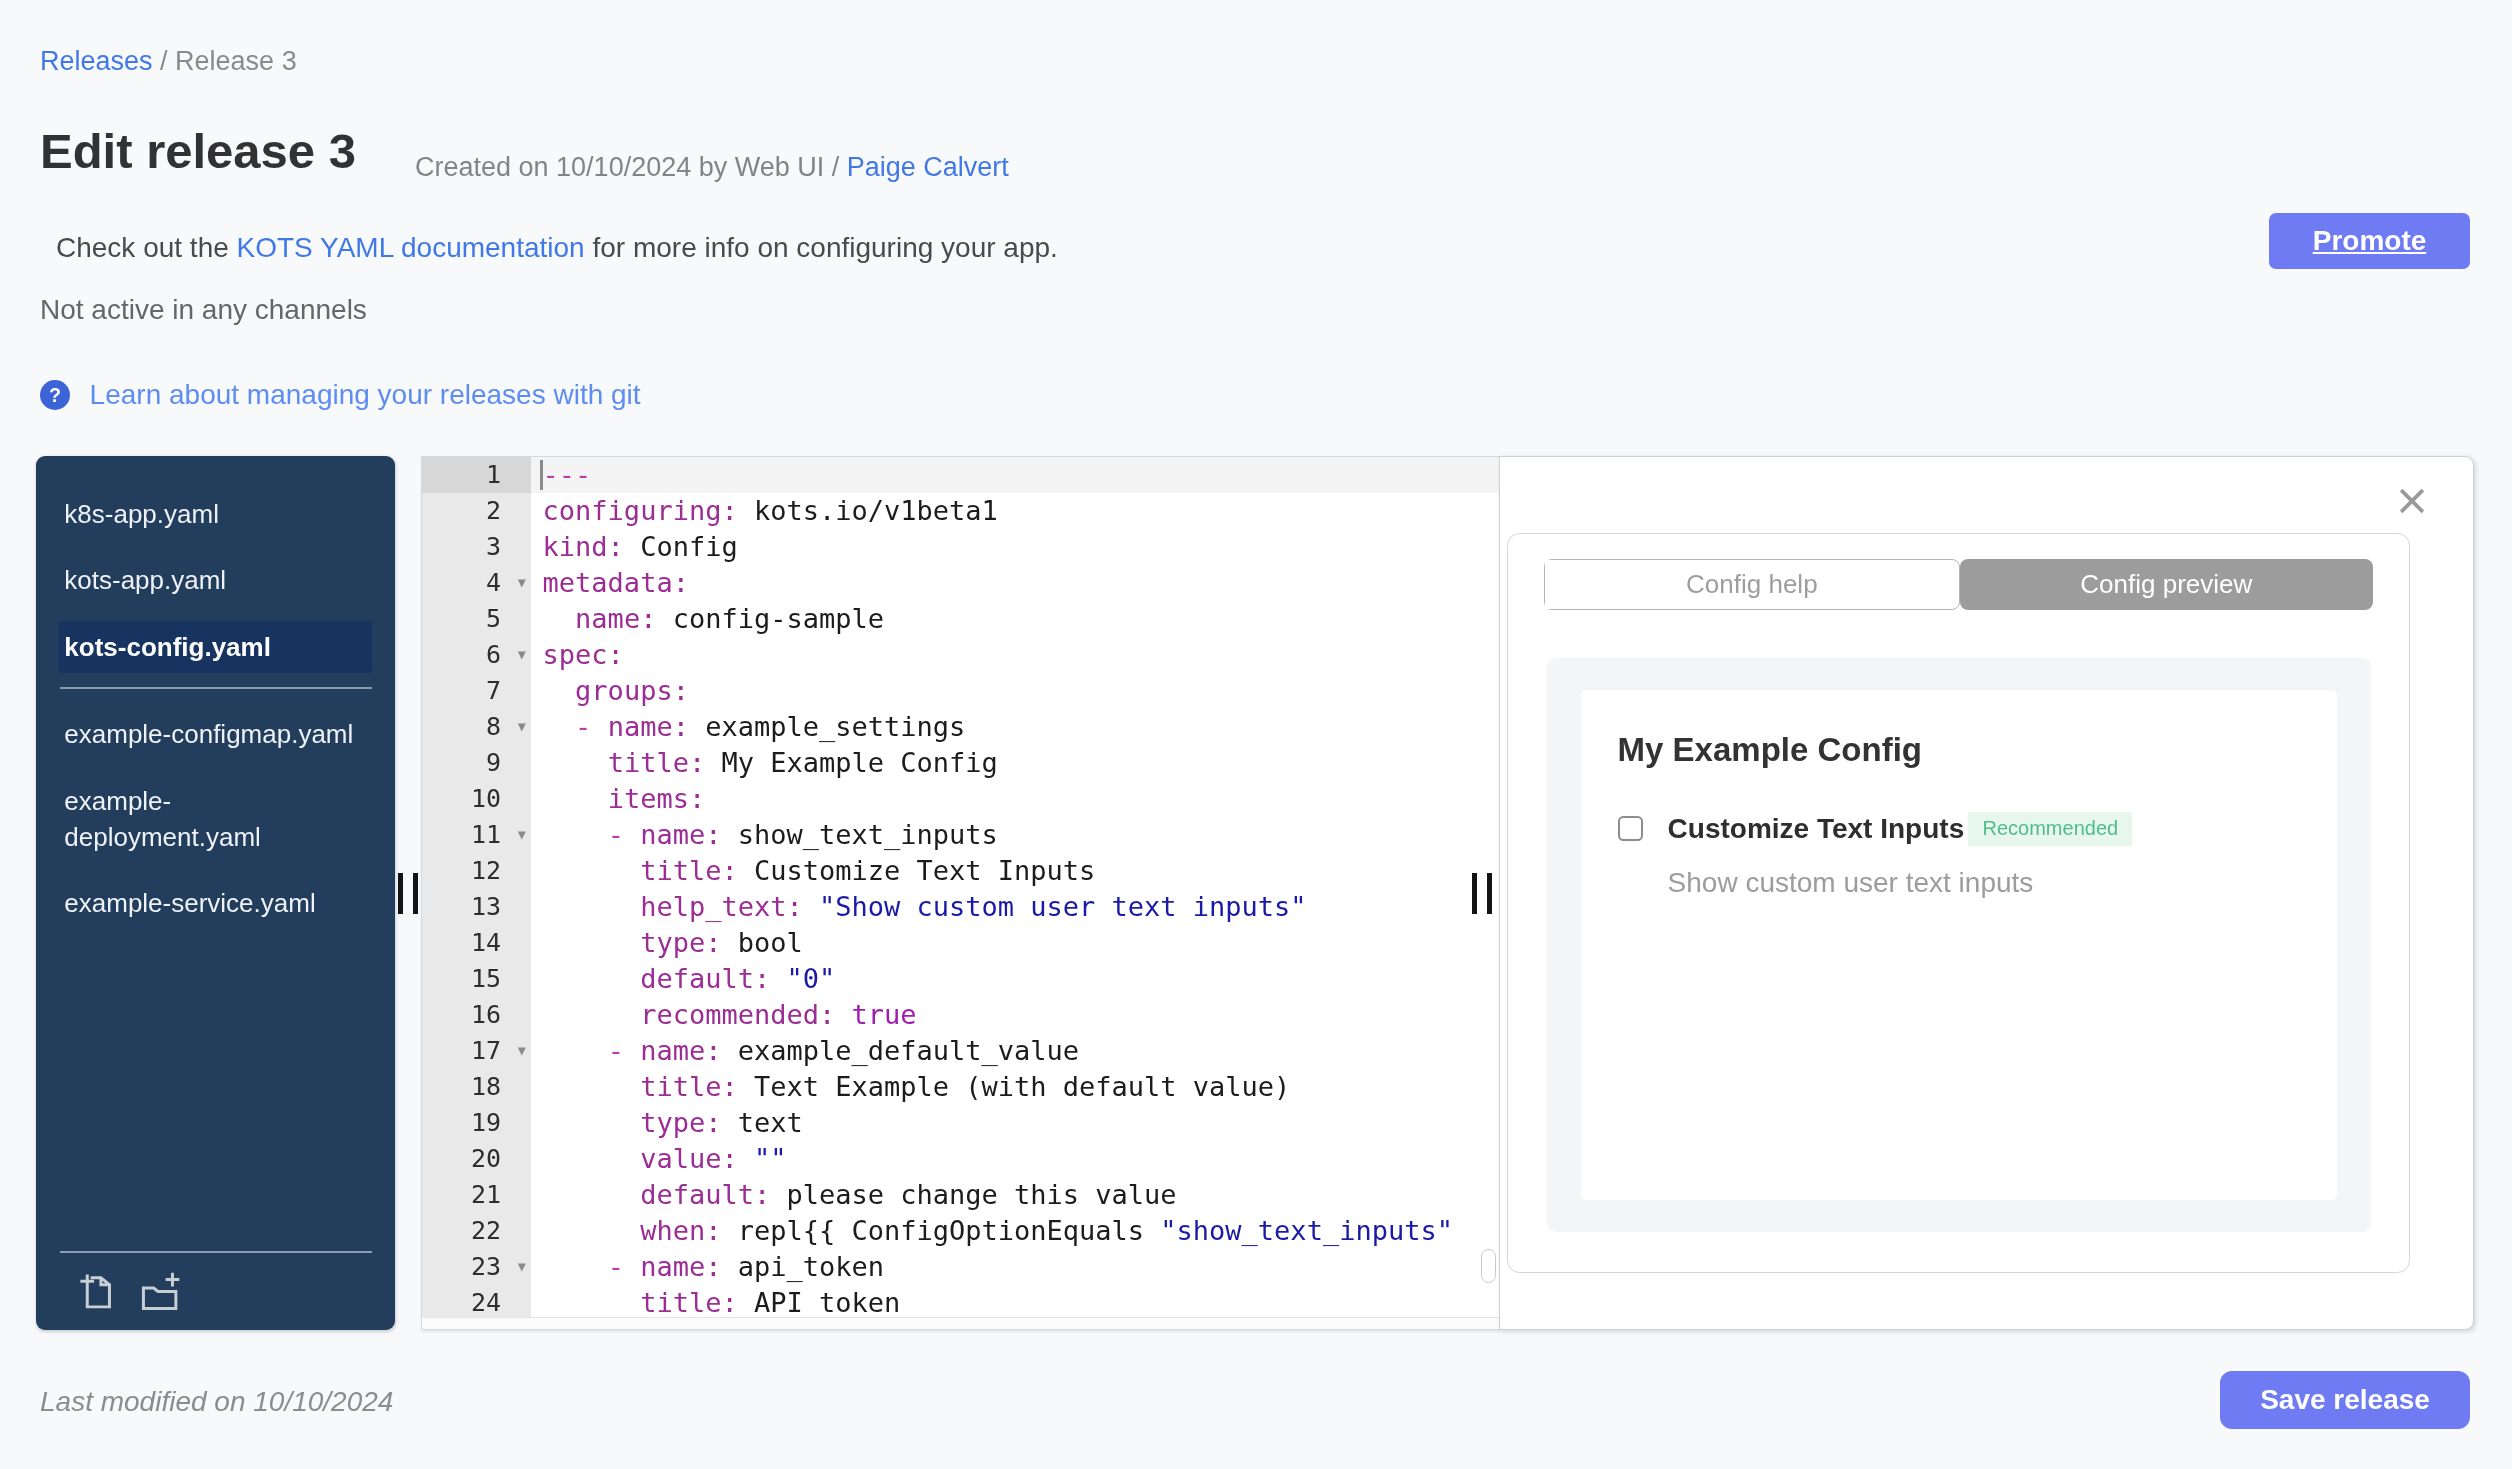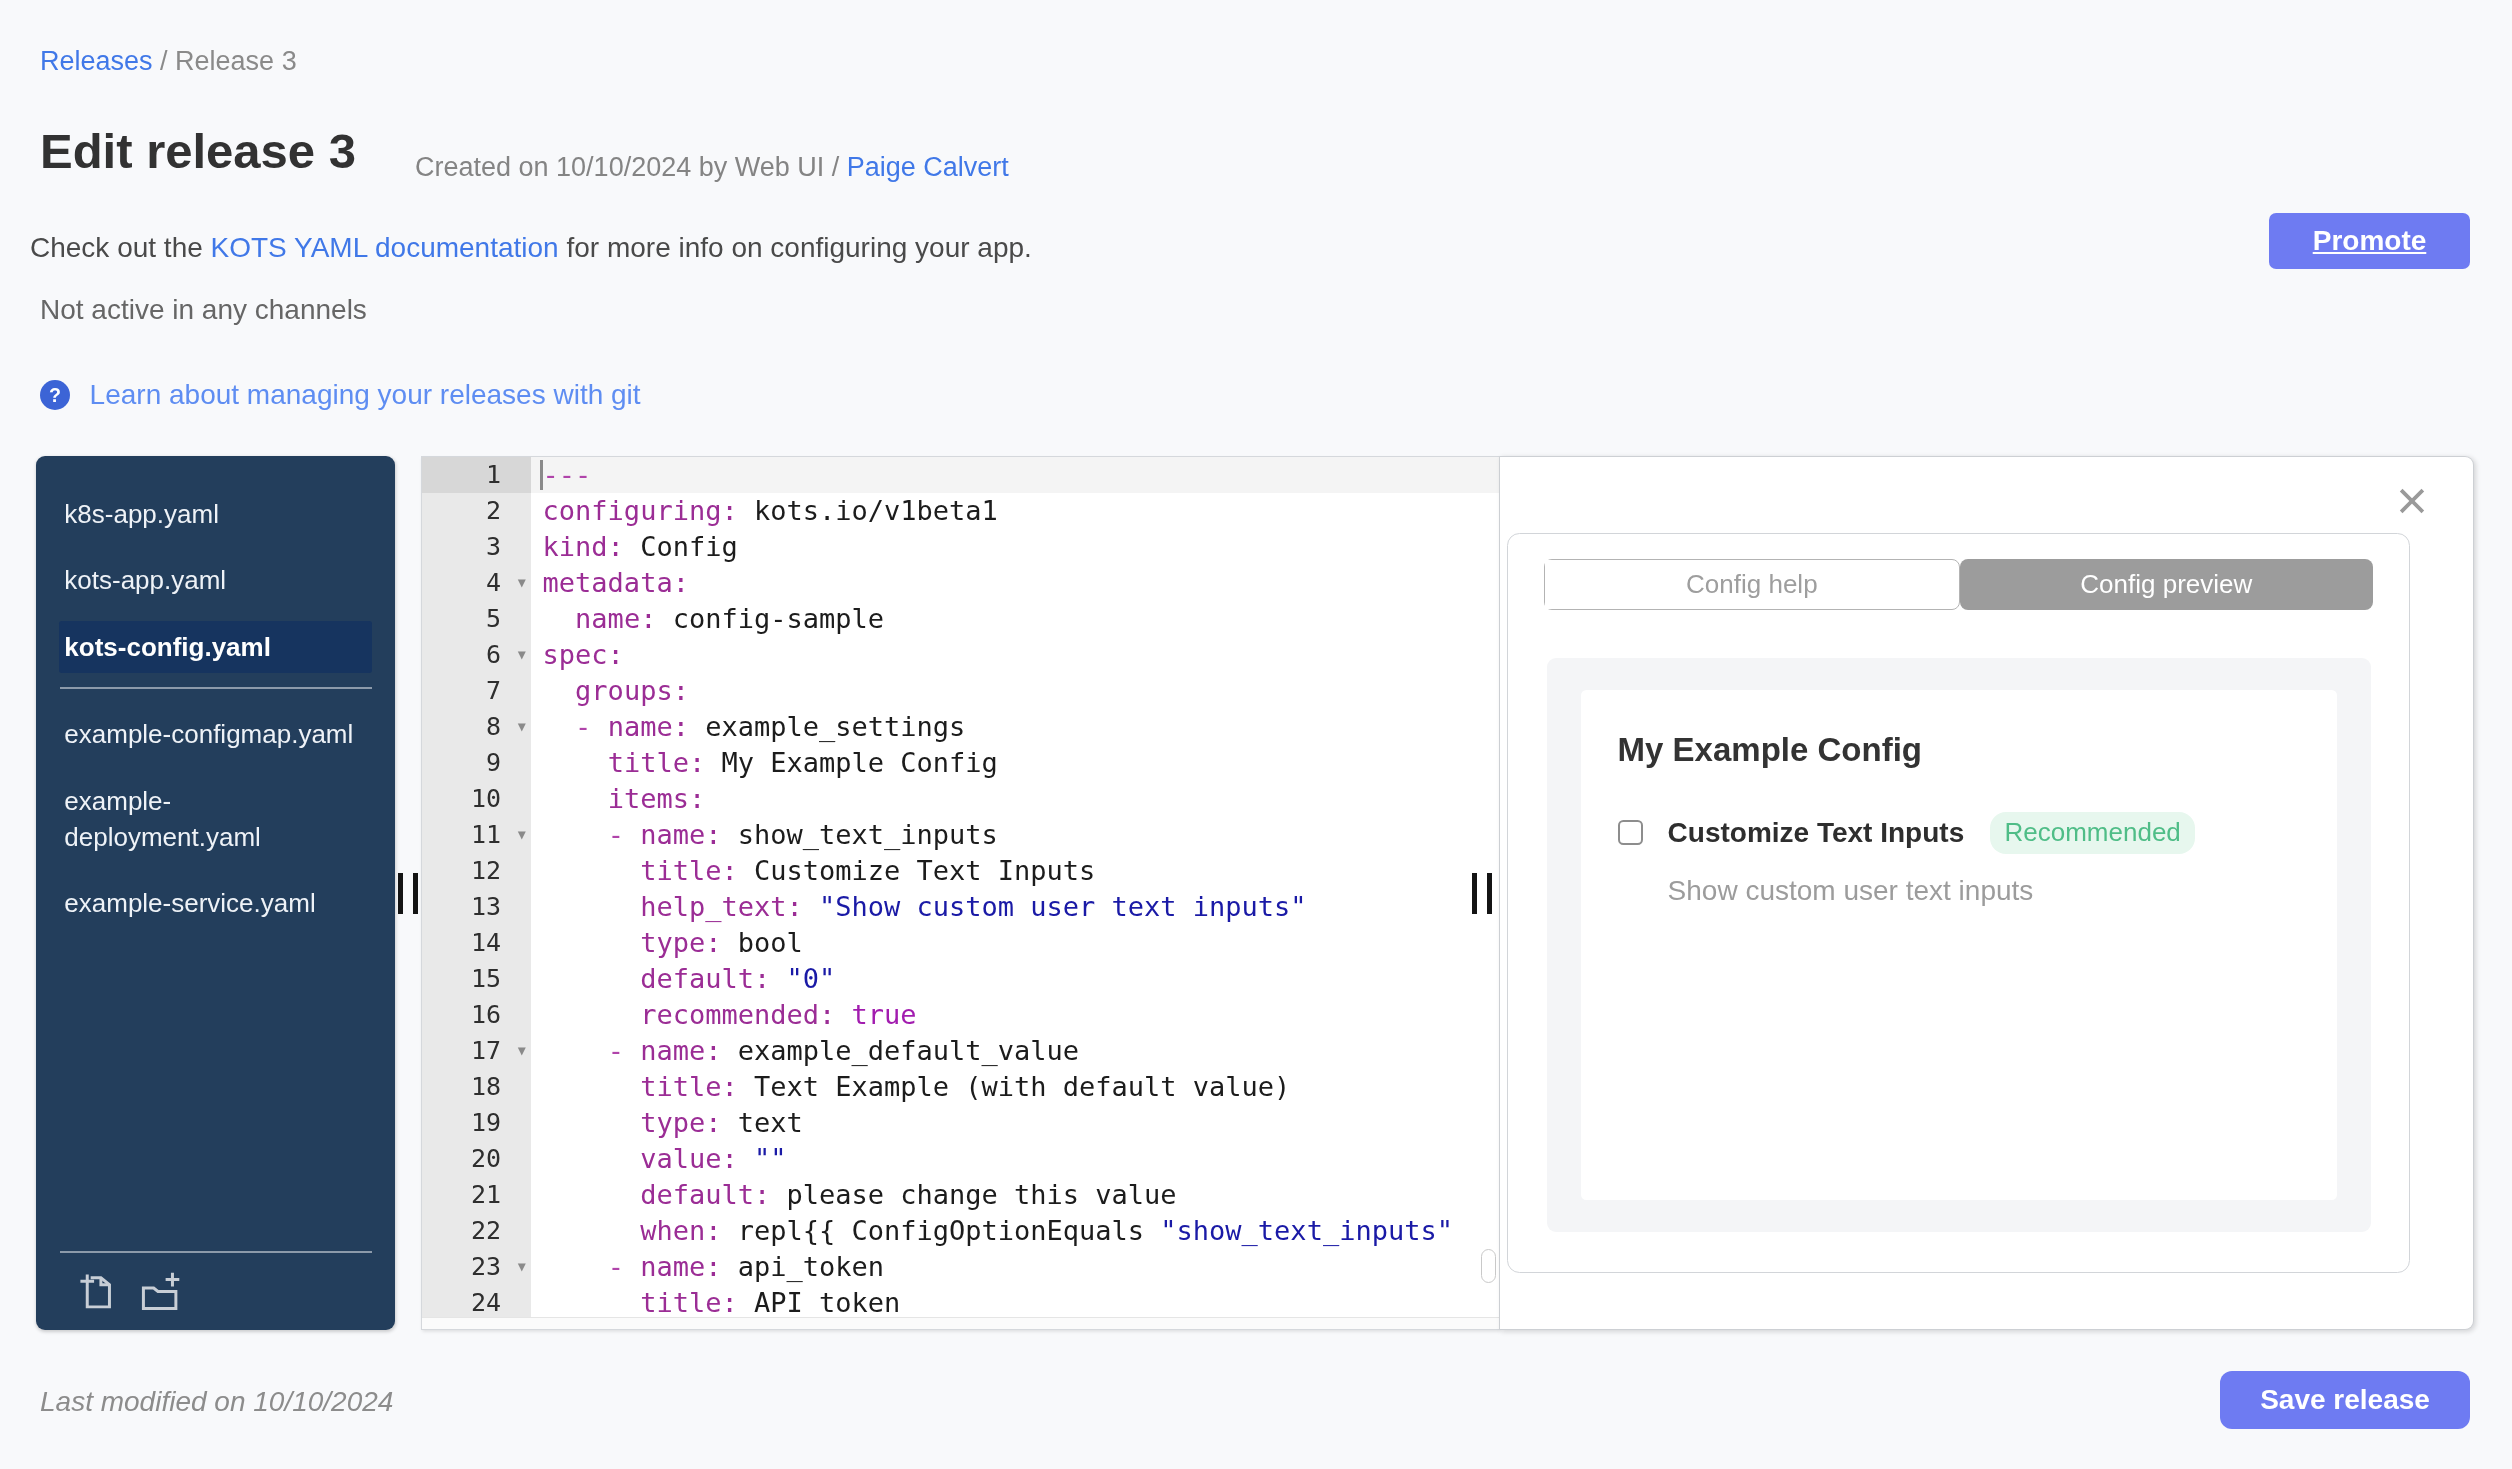--- a/index.html
+++ b/index.html
@@ -8,21 +8,21 @@
          font-family:"Liberation Sans", sans-serif; color:#333; }
   .page { position:absolute; inset:0; }
 
   
   .breadcrumb { position:absolute; left:40px; top:46px; font-size:27px; }
   .bc-link { color:#4078e8; text-decoration:none; cursor:pointer; }
   .bc-sep,.bc-cur { color:#8a8a8a; }
   .title { position:absolute; left:40px; top:123px; margin:0; font-size:49px; font-weight:bold; color:#323232; }
   .created { position:absolute; left:415px; top:152px; font-size:27px; color:#848484; }
   .link { color:#4078e8; text-decoration:none; cursor:pointer; }
-  .docs-line { position:absolute; left:30px; top:232px; font-size:28px; color:#4a4a4a; }
+  .docs-line { position:absolute; left:56px; top:232px; font-size:28px; color:#4a4a4a; }
   .channel-status { position:absolute; left:40px; top:294px; font-size:28px; color:#666; }
   .git-line { position:absolute; left:40px; top:379px; display:flex; align-items:center; }
   .q-icon { width:30px; height:30px; border-radius:50%; background:#3c64d6; color:#fff;
             font-size:19.6px; font-weight:bold; line-height:30px; text-align:center; margin-right:19.6px; flex:none; }
   .git-link { font-size:28px; color:#5e8df2; text-decoration:none; cursor:pointer; }
   .promote-btn { position:absolute; right:42px; top:213px; width:201px; height:56px; background:#6e7bf2;
             color:#fff; font-family:inherit; font-weight:bold; font-size:28px; border:none; border-radius:7.1px; cursor:pointer;text-decoration:underline; }
 
   
   .main-row { position:absolute; left:36px; top:456px; width:2437px; height:874px; display:flex; }
@@ -80,21 +80,21 @@
   .tab { flex:1; display:flex; align-items:center; justify-content:center; font-size:26px; cursor:pointer; }
   .tab-active { background:#9c9c9c; color:#fff; border-radius:8px 0 0 8px; }
   .tab-inactive { background:#fff; color:#9e9e9e; border:1.8px solid #b3b3b3; border-radius:0 8px 8px 0; }
   .config-gray { width:824px; height:574px; margin:48px auto 0; background:#f4f5f7; border-radius:9px; padding-top:32px; }
   .config-white { width:756px; height:510px; margin:0 auto; background:#fff; border-radius:5.3px;
                   padding:41px 27px 0 37px; }
   .group-title { margin:0; font-size:33px; font-weight:bold; color:#333; }
   .item-row { margin-top:43px; display:flex; align-items:center; }
   .checkbox { width:25px; height:25px; border:2.7px solid #8d8d8d; border-radius:5.3px; background:#fff; flex:none; cursor:pointer; }
   .item-label { margin-left:25px; font-size:28px; font-weight:bold; color:#2e2e2e; }
-  .badge { margin-left:26px; background:#e7f7ee; color:#4fbd87; font-size:26px; padding:5.3px 14.3px; border-radius:16px; }
+  .badge { margin-left:4px; background:#e7f7ee; color:#4fbd87; font-size:20px; padding:5.3px 14.3px; border-radius:1px; }
   .item-help { margin-top:21.4px; padding-left:50px; font-size:28px; color:#9c9c9c; }
 
   
   .last-modified { position:absolute; left:40px; top:1386px; font-size:28px; color:#8c8c8c;font-style:italic; }
   .save-btn { position:absolute; right:42px; top:1371px; width:250px; height:58px; background:#6e7bf2;
             color:#fff; font-family:inherit; font-weight:bold; font-size:28px; border:none; border-radius:12px; cursor:pointer; }
 </style>
 </head>
 <body>
 

